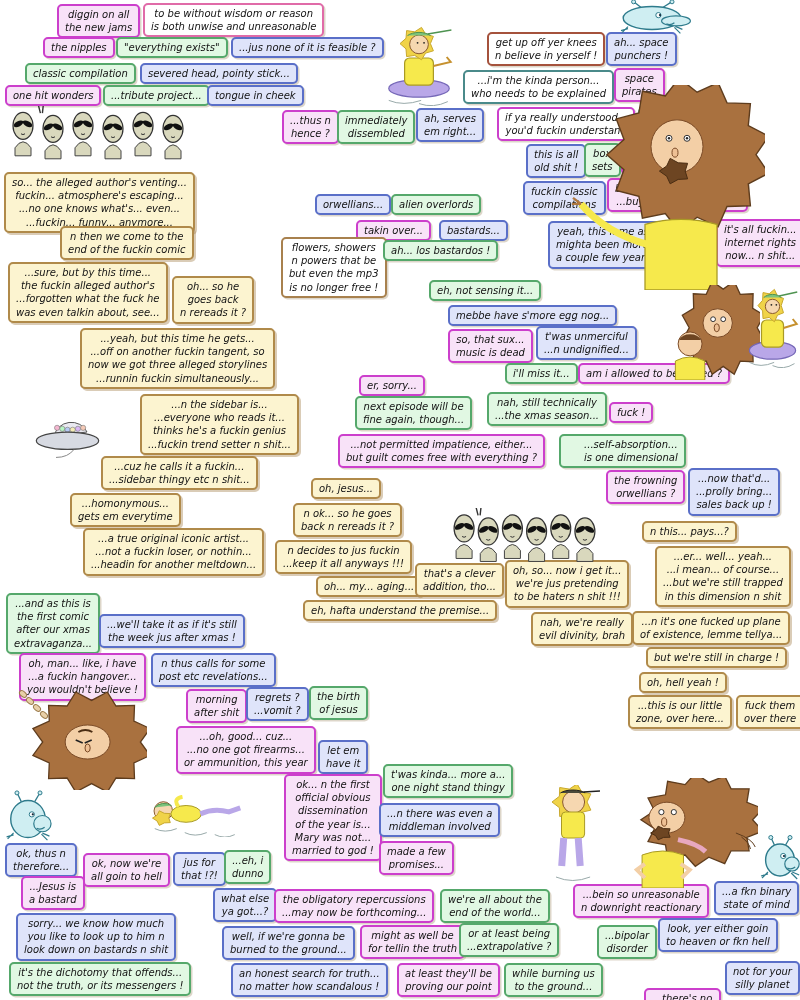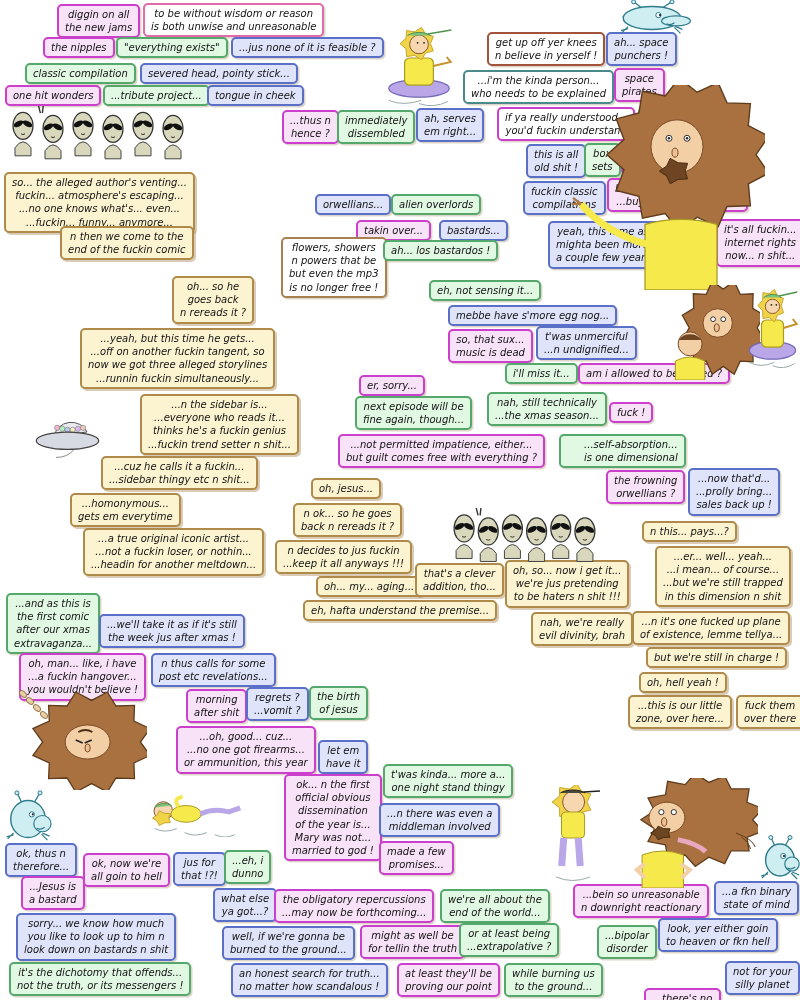--- a/index.html
+++ b/index.html
@@ -77,20 +77,24 @@
 a couple few years ago n shit</div>
     <div class="bubble p" style="left: 716px; top: 219px;">it's all fuckin...
 internet rights
 now... n shit...</div>
     <div class="bubble y" style="left: 4px; top: 166px; margin-top: 6px;">so... the alleged author's venting...
 fuckin... atmosphere's escaping...
 ...no one knows what's... even...
 ...fuckin... funny... anymore...</div>
     <div class="bubble y" style="left: 60px; top: 226px;">n then we come to the
 end of the fuckin comic</div>
+    <div class="bubble y" style="left: 8px; top: 262px;">...sure, but by this time...
+the fuckin alleged author's
+...forgotten what the fuck he
+was even talkin about, see...</div>
     <div class="bubble y" style="left: 172px; top: 276px;">oh... so he
 goes back
 n rereads it ?</div>
     <div class="bubble y" style="left: 80px; top: 328px;">...yeah, but this time he gets...
 ...off on another fuckin tangent, so
 now we got three alleged storylines
 ...runnin fuckin simultaneously...</div>
     <div class="bubble b" style="left: 315px; top: 194px;">orwellians...</div>
     <div class="bubble g" style="left: 391px; top: 194px;">alien overlords</div>
     <div class="bubble p" style="left: 356px; top: 220px;">takin over...</div>

